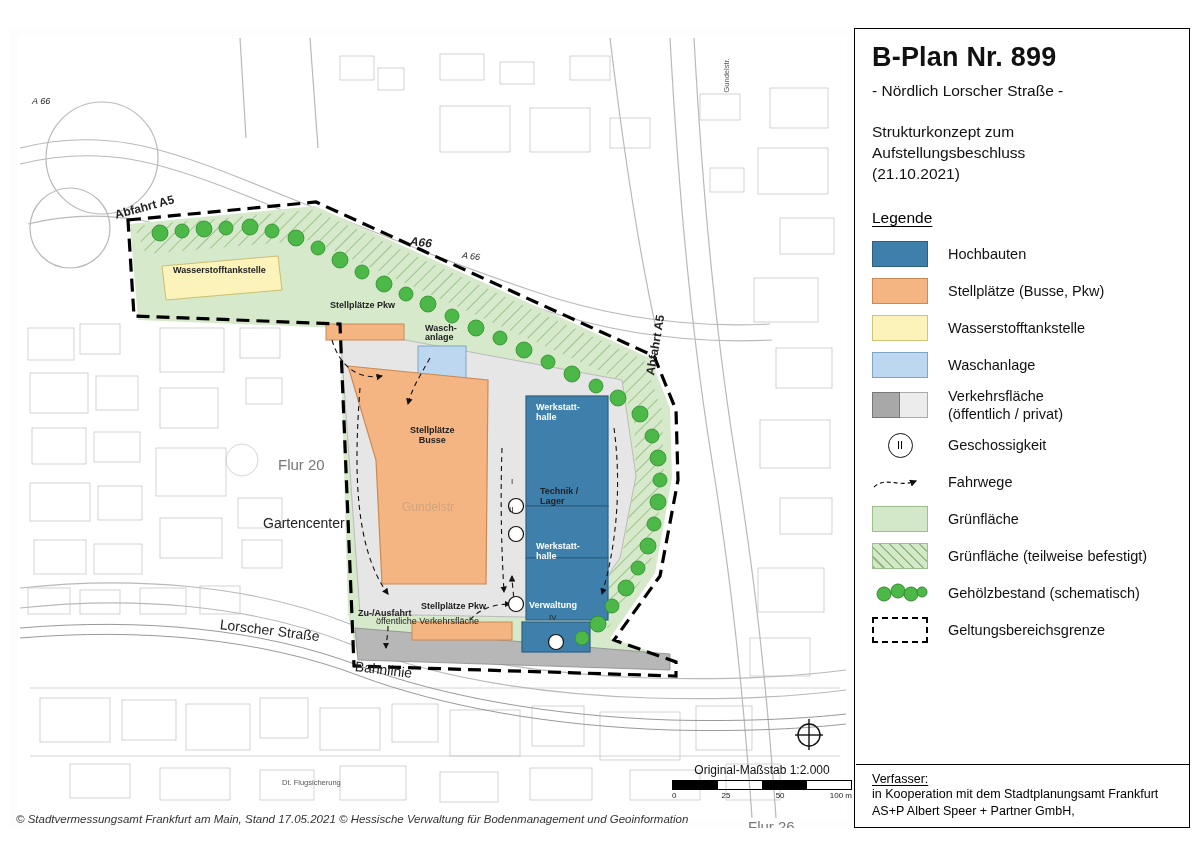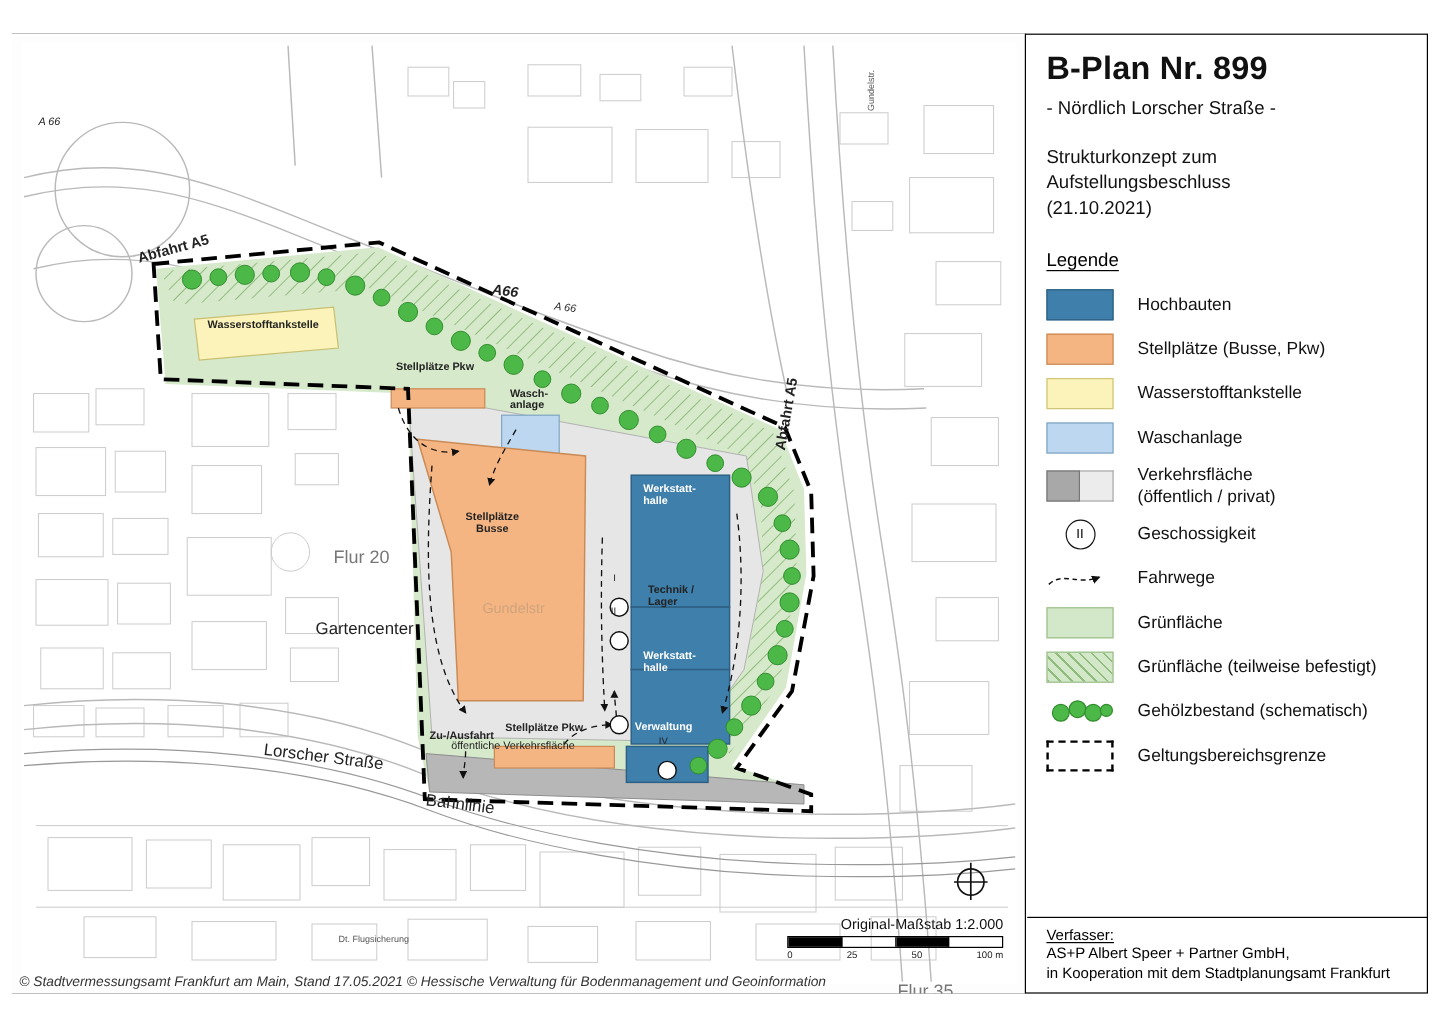--- a/index.html
+++ b/index.html
@@ -39,21 +39,21 @@
 
   
   .verfasser{position:absolute;left:0;bottom:0;width:334px;border-top:1.2px solid #000;padding:7px 14px 8px 16px;box-sizing:border-box;}
   .vf-h{font-size:12.5px;text-decoration:underline;text-underline-offset:2px;}
   .vf-l{font-size:12.5px;line-height:1.35;}
 
   
   .credit{position:absolute;left:6px;bottom:3px;font-size:11.5px;color:#333;white-space:nowrap;font-style:italic;}
 
   
-  .scalebox{position:absolute;right:18px;bottom:28px;width:180px;text-align:right;margin-left:30px;}
+  .scalebox{position:absolute;right:2px;bottom:28px;width:180px;text-align:center;margin-left:30px;}
   .scaletxt{font-size:12px;color:#111;margin-bottom:3px;}
   .scalebar{display:flex;height:8px;border:1px solid #000;}
   .scalebar i{flex:1;border-right:1px solid #000;}
   .scalebar i:last-child{border-right:none;}
   .scalebar i.on{background:#000;}
   .scalelbl{display:flex;justify-content:space-between;font-size:8px;margin-top:1px;color:#222;}
 
   
   .north{position:absolute;right:28px;bottom:78px;width:34px;height:34px;}
 
@@ -273,33 +273,33 @@
 
     <div class="mlab rot-15 w" style="left:105px;top:180px;">Abfahrt A5</div>
     <div class="mlab rot8 w it" style="left:400px;top:206px;">A66</div>
     <div class="mlab rot8 small it" style="left:452px;top:222px;">A 66</div>
     <div class="mlab small it" style="left:22px;top:68px;">A 66</div>
     <div class="mlab rot-85 w" style="left:640px;top:340px;">Abfahrt A5</div>
     <div class="mlab rot8" style="left:210px;top:588px;font-size:14px;">Lorscher Straße</div>
     <div class="mlab rot8" style="left:345px;top:630px;font-size:14px;">Bahnlinie</div>
     <div class="mlab" style="left:253px;top:487px;font-size:14px;">Gartencenter</div>
     <div class="mlab big" style="left:268px;top:428px;">Flur 20</div>
-    <div class="mlab big" style="left:738px;top:790px;">Flur 35</div>
+    <div class="mlab big" style="left:738px;top:790px;">Flur 26</div>
     <div class="mlab" style="left:392px;top:472px;color:#cfa47c;">Gundelstr</div>
     <div class="mlab tiny rot-90" style="left:716px;top:60px;">Gundelstr.</div>
     <div class="mlab tiny" style="left:272px;top:750px;">Dt. Flugsicherung</div>
     <div class="mlab small" style="left:366px;top:588px;">öffentliche Verkehrsfläche</div>
 
     <div class="mlab small w" style="left:163px;top:237px;">Wasserstofftankstelle</div>
     <div class="mlab small w" style="left:320px;top:272px;">Stellplätze Pkw</div>
     <div class="mlab small w" style="left:415px;top:296px;line-height:1.05;">
       <span>Wasch-</span><br>
       <span>anlage</span>
     </div>
-    <div class="mlab small w" style="left:378px;top:397px;line-height:1.15;text-align:center;">
+    <div class="mlab small w" style="left:400px;top:397px;line-height:1.15;text-align:center;">
       <span>Stellplätze</span><br>
       <span>Busse</span>
     </div>
     <div class="mlab small w" style="left:526px;top:374px;line-height:1.15;color:#fff;">
       <span>Werkstatt-</span><br>
       <span>halle</span>
     </div>
     <div class="mlab small w" style="left:530px;top:458px;line-height:1.15;">
       <span>Technik /</span><br>
       <span>Lager</span>
@@ -431,18 +431,18 @@
 
       <div class="lrow">
         <span class="swatch sw-geltung"></span>
         <span class="ltext">Geltungsbereichsgrenze</span>
       </div>
 
     </div>
 
     <div class="verfasser">
       <div class="vf-h">Verfasser:</div>
+      <div class="vf-l">in Kooperation mit dem Stadtplanungsamt Frankfurt</div>
       <div class="vf-l">AS+P Albert Speer + Partner GmbH,</div>
-      <div class="vf-l">in Kooperation mit dem Stadtplanungsamt Frankfurt</div>
     </div>
   </div>
 
 </div>
 
 </body></html>

